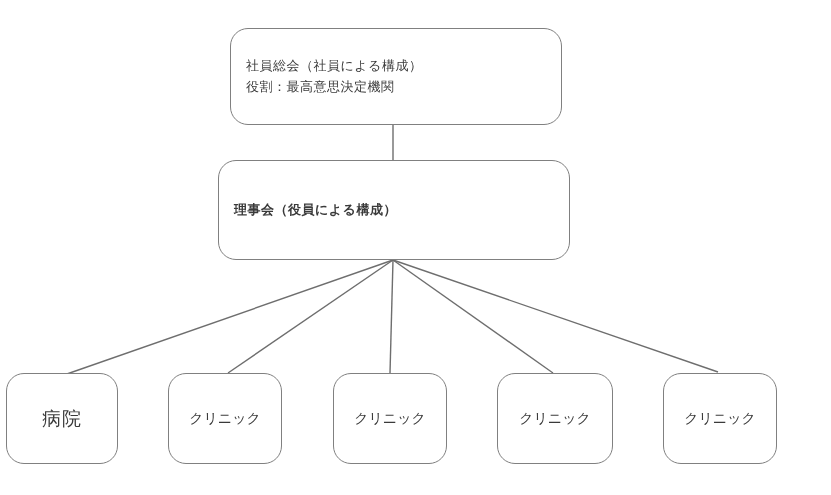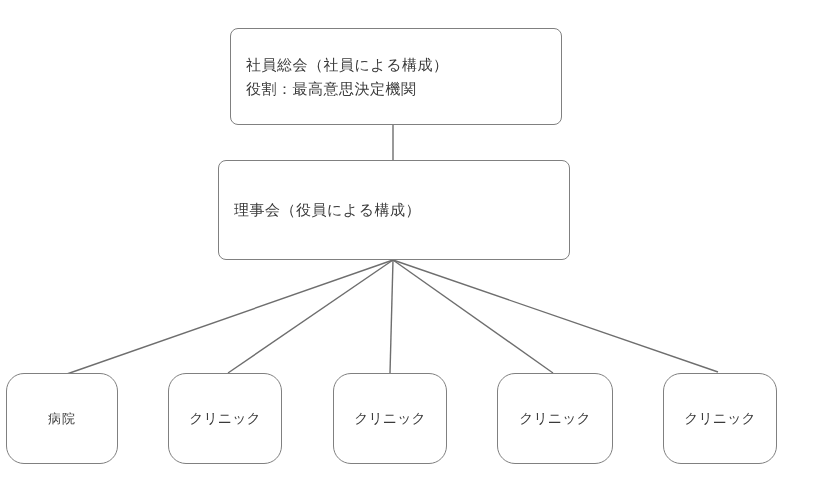--- a/index.html
+++ b/index.html
@@ -28,42 +28,42 @@
     stroke-width: 1.4;
   }
   .node {
     position: absolute;
     box-sizing: border-box;
     border: 1.5px solid var(--border-color, #808080);
     background: #ffffff;
     color: var(--text-color, #3a3a3a);
   }
   .node-big {
-    border-radius: 8px;
+    border-radius: 18px;
     display: flex;
     flex-direction: column;
     justify-content: center;
     padding-left: 15px;
     padding-right: 8px;
-    font-size: 15px;
+    font-size: 13px;
     line-height: 1.55;
     letter-spacing: 0.5px;
   }
   .node-root  { left: 230px; top: 28px;  width: 332px; height: 97px;  }
-  .node-board { left: 218px; top: 160px; width: 352px; height: 100px; }
+  .node-board { left: 218px; top: 160px; width: 352px; height: 100px; font-weight: bold; }
   .node-leaf {
     border-radius: 18px;
     top: 373px;
     height: 91px;
     display: flex;
     align-items: center;
     justify-content: center;
     text-align: center;
   }
-  .leaf-0 { left: 6px;   width: 112px; font-size: 13px; letter-spacing: 1px; }
+  .leaf-0 { left: 6px;   width: 112px; font-size: 19px; letter-spacing: 1px; }
   .leaf-1 { left: 168px; width: 114px; font-size: 14px; }
   .leaf-2 { left: 333px; width: 114px; font-size: 14px; }
   .leaf-3 { left: 497px; width: 116px; font-size: 14px; }
   .leaf-4 { left: 663px; width: 114px; font-size: 14px; }
   .node-line { white-space: nowrap; }
 </style>
 </head>
 <body>
 
 <div class="canvas">

